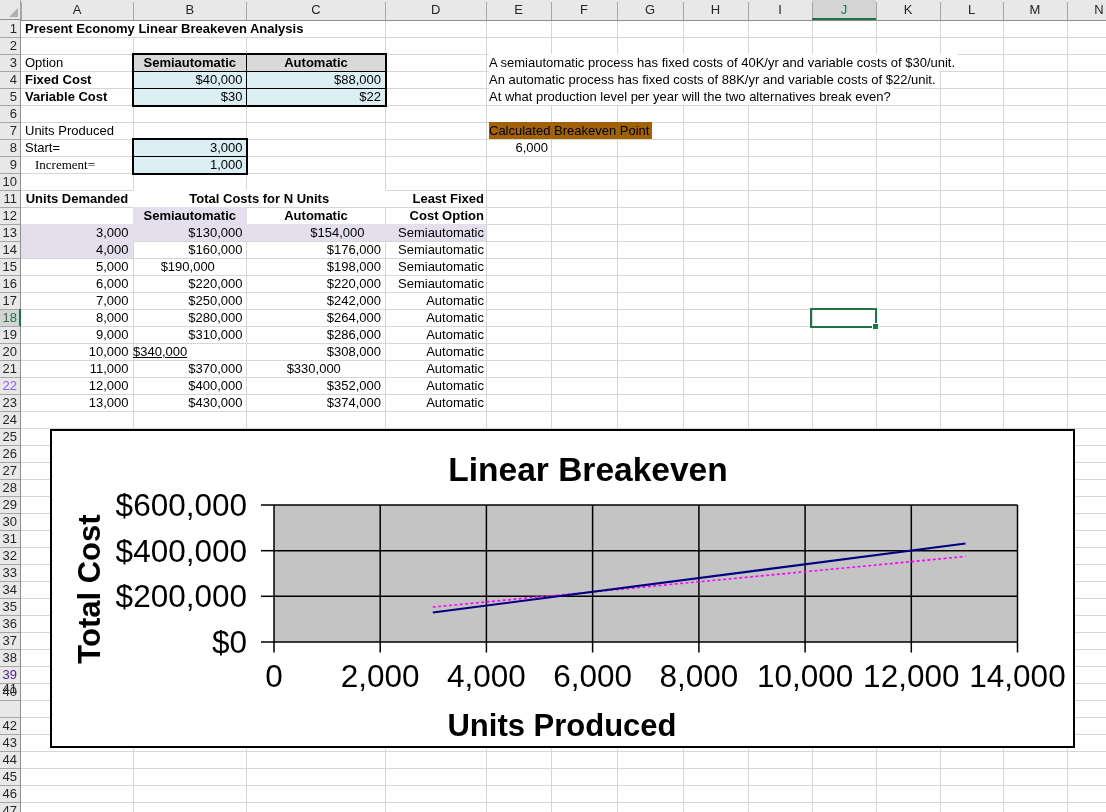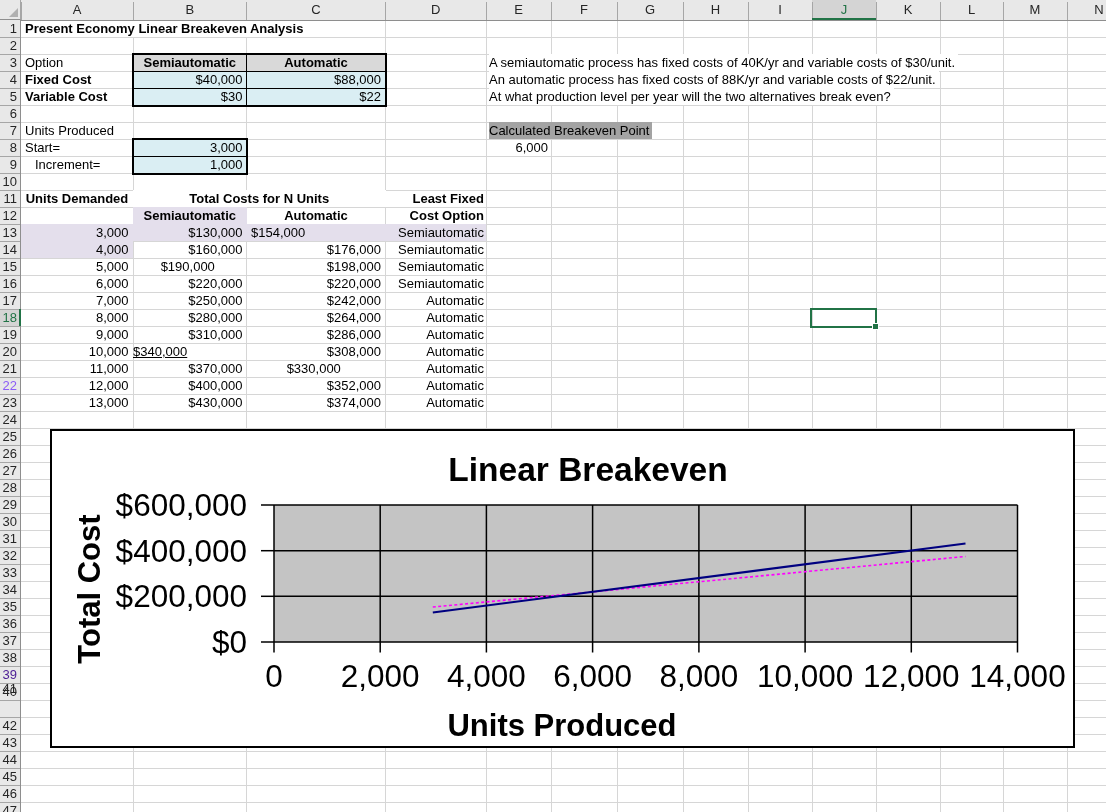--- a/index.html
+++ b/index.html
@@ -87,35 +87,35 @@
 <div class="t b" style="top:71px;left:25px;">Fixed Cost</div>
 <div class="t" style="top:71px;left:133px;width:109.5px;text-align:right;">$40,000</div>
 <div class="t" style="top:71px;left:246.5px;width:134.5px;text-align:right;">$88,000</div>
 <div class="t b" style="top:88px;left:25px;">Variable Cost</div>
 <div class="t" style="top:88px;left:133px;width:109.5px;text-align:right;">$30</div>
 <div class="t" style="top:88px;left:246.5px;width:134.5px;text-align:right;">$22</div>
 <div class="t" style="top:54px;left:489px;background:#fff;padding-right:3px;">A semiautomatic process has fixed costs of 40K/yr and variable costs of $30/unit.</div>
 <div class="t" style="top:71px;left:489px;background:#fff;padding-right:3px;">An automatic process has fixed costs of 88K/yr and variable costs of $22/unit.</div>
 <div class="t" style="top:88px;left:489px;background:#fff;padding-right:3px;">At what production level per year will the two alternatives break even?</div>
 <div class="t" style="top:122px;left:25px;">Units Produced</div>
-<div class="t" style="top:122px;left:489px;background:#a3a3a3;padding-right:3px;">Calculated Breakeven Point</div>
+<div class="t" style="top:122px;left:489px;background:#a16207;padding-right:3px;">Calculated Breakeven Point</div>
 <div class="t" style="top:139px;left:25px;">Start=</div>
 <div class="t" style="top:139px;left:133px;width:109.5px;text-align:right;">3,000</div>
 <div class="t" style="top:139px;left:486px;width:62px;text-align:right;">6,000</div>
-<div class="t" style="top:156px;left:35px;">Increment=</div>
+<div class="t" style="top:156px;left:35px;font-family:Liberation Serif, serif;">Increment=</div>
 <div class="t" style="top:156px;left:133px;width:109.5px;text-align:right;">1,000</div>
 <div class="t b" style="top:190px;left:21px;width:112px;text-align:center;">Units Demanded</div>
 <div class="t b" style="top:190px;left:133px;width:252.5px;text-align:center;background:#fff;">Total Costs for N Units</div>
 <div class="t b" style="top:190px;left:385.5px;width:98.5px;text-align:right;">Least Fixed</div>
 <div class="t b" style="top:207px;left:133px;width:113.5px;text-align:center;">Semiautomatic</div>
 <div class="t b" style="top:207px;left:246.5px;width:139px;text-align:center;">Automatic</div>
 <div class="t b" style="top:207px;left:385.5px;width:98.5px;text-align:right;">Cost Option</div>
 <div class="t" style="top:224px;left:21px;width:107.5px;text-align:right;">3,000</div>
 <div class="t" style="top:224px;left:133px;width:109.5px;text-align:right;">$130,000</div>
-<div class="t" style="top:224px;left:251px;width:134.5px;">$154,000</div>
+<div class="t" style="top:224px;left:230px;width:134.5px;text-align:right;">$154,000</div>
 <div class="t" style="top:224px;left:385.5px;width:98.5px;text-align:right;">Semiautomatic</div>
 <div class="t" style="top:241px;left:21px;width:107.5px;text-align:right;">4,000</div>
 <div class="t" style="top:241px;left:133px;width:109.5px;text-align:right;">$160,000</div>
 <div class="t" style="top:241px;left:246.5px;width:134.5px;text-align:right;">$176,000</div>
 <div class="t" style="top:241px;left:385.5px;width:98.5px;text-align:right;">Semiautomatic</div>
 <div class="t" style="top:258px;left:21px;width:107.5px;text-align:right;">5,000</div>
 <div class="t" style="top:258px;left:133px;width:109.5px;text-align:center;">$190,000</div>
 <div class="t" style="top:258px;left:246.5px;width:134.5px;text-align:right;">$198,000</div>
 <div class="t" style="top:258px;left:385.5px;width:98.5px;text-align:right;">Semiautomatic</div>
 <div class="t" style="top:275px;left:21px;width:107.5px;text-align:right;">6,000</div>

